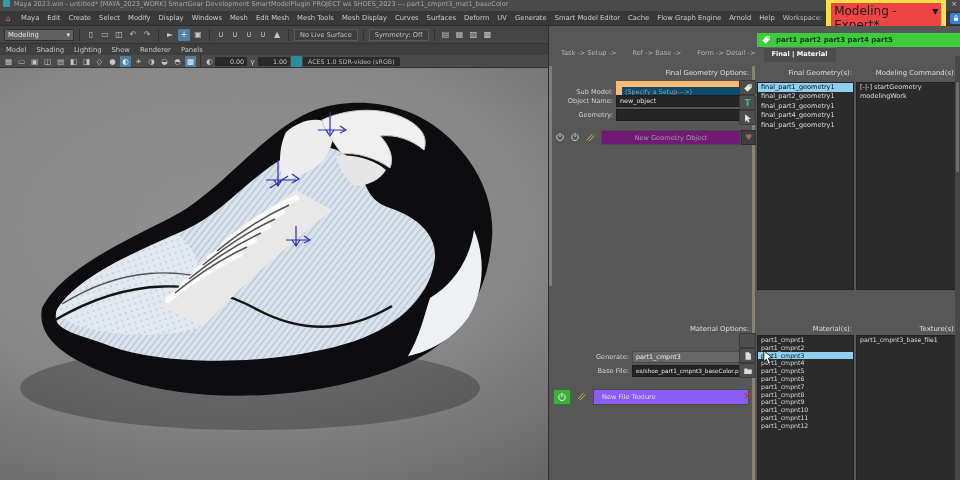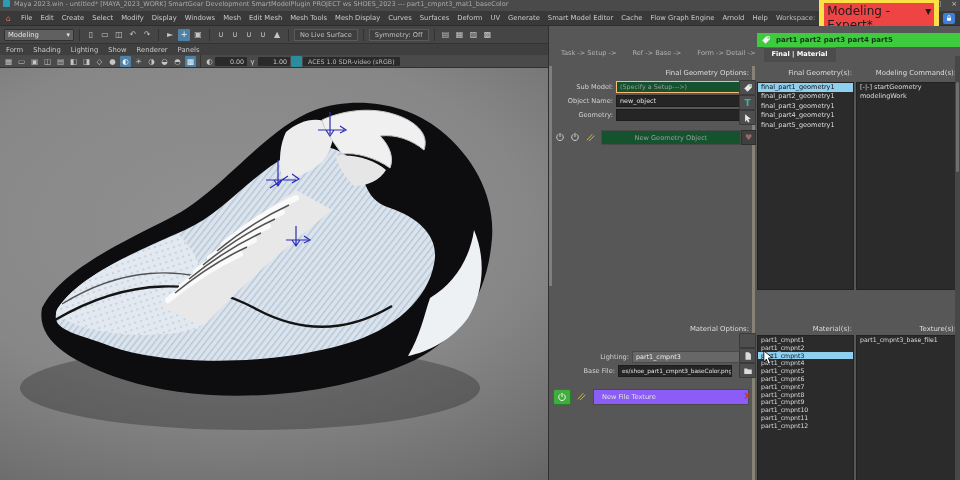--- a/index.html
+++ b/index.html
@@ -51,26 +51,26 @@
         font-size:7px;font-weight:bold;color:#15331a;padding:0 4px;box-sizing:border-box}
   .gbar .dotic{width:9px;height:9px;border-radius:50%;background:#23431f;border:1px solid #9fe89f;flex:0 0 auto}
   .tabs{position:absolute;left:4px;top:21px;height:15px;display:flex;font-size:6.6px;color:#b3b3b3}
   .tabs .tab{padding:2px 8px 0 8px;white-space:nowrap}
   .tabs .selected{background:#4c4c4c;color:#fff;font-weight:bold;border-top:1px solid #6a6a6a}
   .sect-title{position:absolute;font-size:6.9px;color:#dedede;text-align:right;white-space:nowrap}
   .frow{position:absolute;display:flex;align-items:center;font-size:6.6px}
   .flabel{width:62px;text-align:right;margin-right:3px;color:#d2d2d2;white-space:nowrap}
   .ffield{width:122px;height:10px;padding:0 3px;font-size:6.4px;display:flex;align-items:center;white-space:nowrap;overflow:hidden}
   .f-dark{background:#252525;color:#e0e0e0;border:1px solid #1d1d1d}
-  .f-mid{background:#14532d;color:#9b9b9b;border:1px solid #fdba74}
+  .f-mid{background:#0c4a6e;color:#9b9b9b;border:6px solid #fdba74}
   .f-lite{background:#676767;color:#ececec;border:1px solid #4a4a4a}
   .sidebtn{position:absolute;left:190px;width:15px;height:13px;background:#4e4e4e;border:1px solid #3a3a3a;
            display:flex;align-items:center;justify-content:center;border-radius:1px}
   .tchar{color:#35b8a5;font-weight:bold;font-size:9px}
-  .actbtn{position:absolute;height:13px;background:#14532d;border:1px solid #4a4a4a;color:#9f9f9f;
+  .actbtn{position:absolute;height:13px;background:#701a75;border:1px solid #4a4a4a;color:#9f9f9f;
           font-size:6.6px;display:flex;align-items:center;justify-content:center;white-space:nowrap}
   .icbtn{position:absolute;width:13px;height:13px;display:flex;align-items:center;justify-content:center}
   .greenbtn{background:#3fae3f;border:1px solid #2c7a2c;border-radius:2px}
   .listbox{position:absolute;background:#2b2b2b;border:1px solid #222;overflow:hidden;font-size:6.5px;color:#dcdcdc}
   .listbox .li{line-height:9.4px;padding-left:3px;white-space:nowrap}
   .listbox.tight .li{line-height:7.8px;font-size:6.2px}
   .listbox .selected{background:#8fd0f0;color:#101010}
   .vstrip{position:absolute;background:#98907f;opacity:.75}
   .rscroll{position:absolute;right:0;top:30px;width:5px;height:424px;background:#474747}
   .rscroll .thumb{position:absolute;left:1px;top:26px;width:3px;height:90px;background:#6e6e6e;border-radius:2px}
@@ -118,21 +118,21 @@
   <span class="winctl">
     <span>–</span>
     <span>□</span>
     <span>×</span>
   </span>
 </div>
 
 <div class="abs menubar">
   <span class="home">⌂</span>
   <nav style="display:flex;gap:8px">
-      <span class="mi">File</span>
+      <span class="mi">Maya</span>
       <span class="mi">Edit</span>
       <span class="mi">Create</span>
       <span class="mi">Select</span>
       <span class="mi">Modify</span>
       <span class="mi">Display</span>
       <span class="mi">Windows</span>
       <span class="mi">Mesh</span>
       <span class="mi">Edit Mesh</span>
       <span class="mi">Mesh Tools</span>
       <span class="mi">Mesh Display</span>
@@ -196,21 +196,21 @@
   <div class="chiprow">
       <span class="chip">▤</span>
       <span class="chip">▦</span>
       <span class="chip">▨</span>
       <span class="chip">▩</span>
     </div>
 </div>
 
 <div class="abs vp-menubar">
   <nav style="display:flex;gap:10px">
-      <span>Form</span>
+      <span>Model</span>
       <span>Shading</span>
       <span>Lighting</span>
       <span>Show</span>
       <span>Renderer</span>
       <span>Panels</span>
     </nav>
 </div>
 
 <div class="abs vp-toolbar">
   <div class="chiprow">
@@ -377,24 +377,24 @@
       <div class="li">final_part4_geometry1</div>
       <div class="li">final_part5_geometry1</div>
     </div>
   <div class="listbox" style="left:307px;top:56px;width:100px;height:206px">
       <div class="li">[-|-] startGeometry</div>
       <div class="li">modelingWork</div>
     </div>
 
   <div class="sect-title" style="left:4px;top:299px;width:196px">Material Options:</div>
   <div class="frow" style="left:18px;top:325px">
-    <span class="flabel">Lighting:</span>
+    <span class="flabel">Generate:</span>
     <span class="ffield f-lite" style="width:106px">part1_cmpnt3</span>
   </div>
-  <div class="frow" style="left:4px;top:339px">
+  <div class="frow" style="left:18px;top:339px">
     <span class="flabel">Base File:</span>
     <span class="ffield f-dark" style="width:106px;font-size:5.8px">es/shoe_part1_cmpnt3_baseColor.png</span>
   </div>
 
   <div class="sidebtn" style="top:307px"></div>
   <div class="sidebtn" style="top:322px">
     <svg class="ic fl" style="color:#dcdcdc">
         <use href="#s-file"></use>
       </svg>
   </div>

